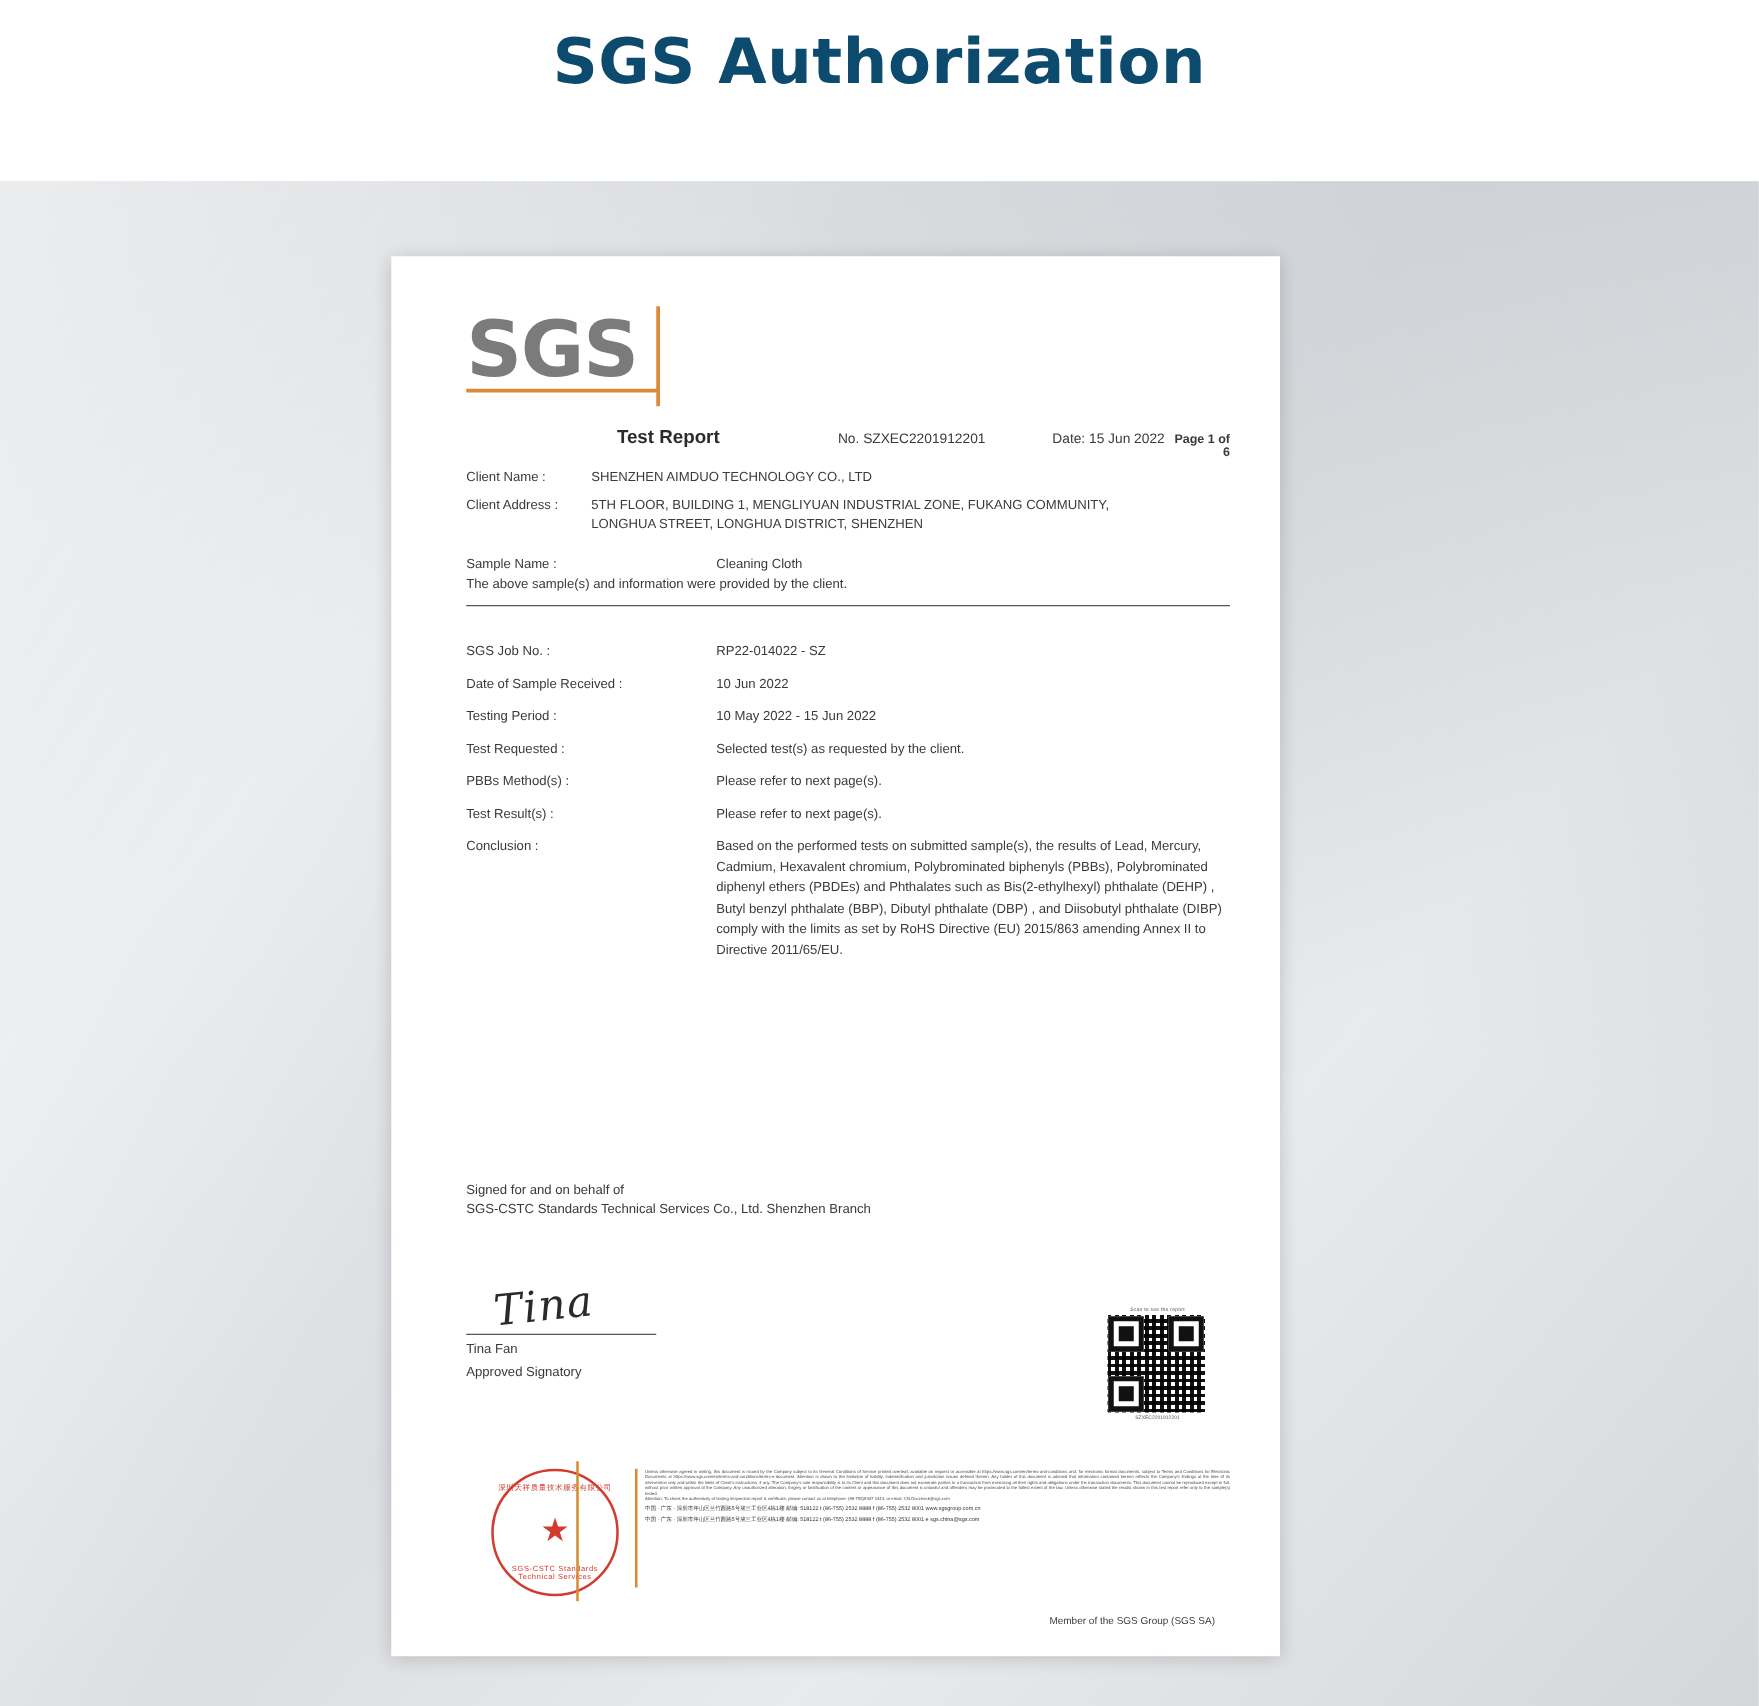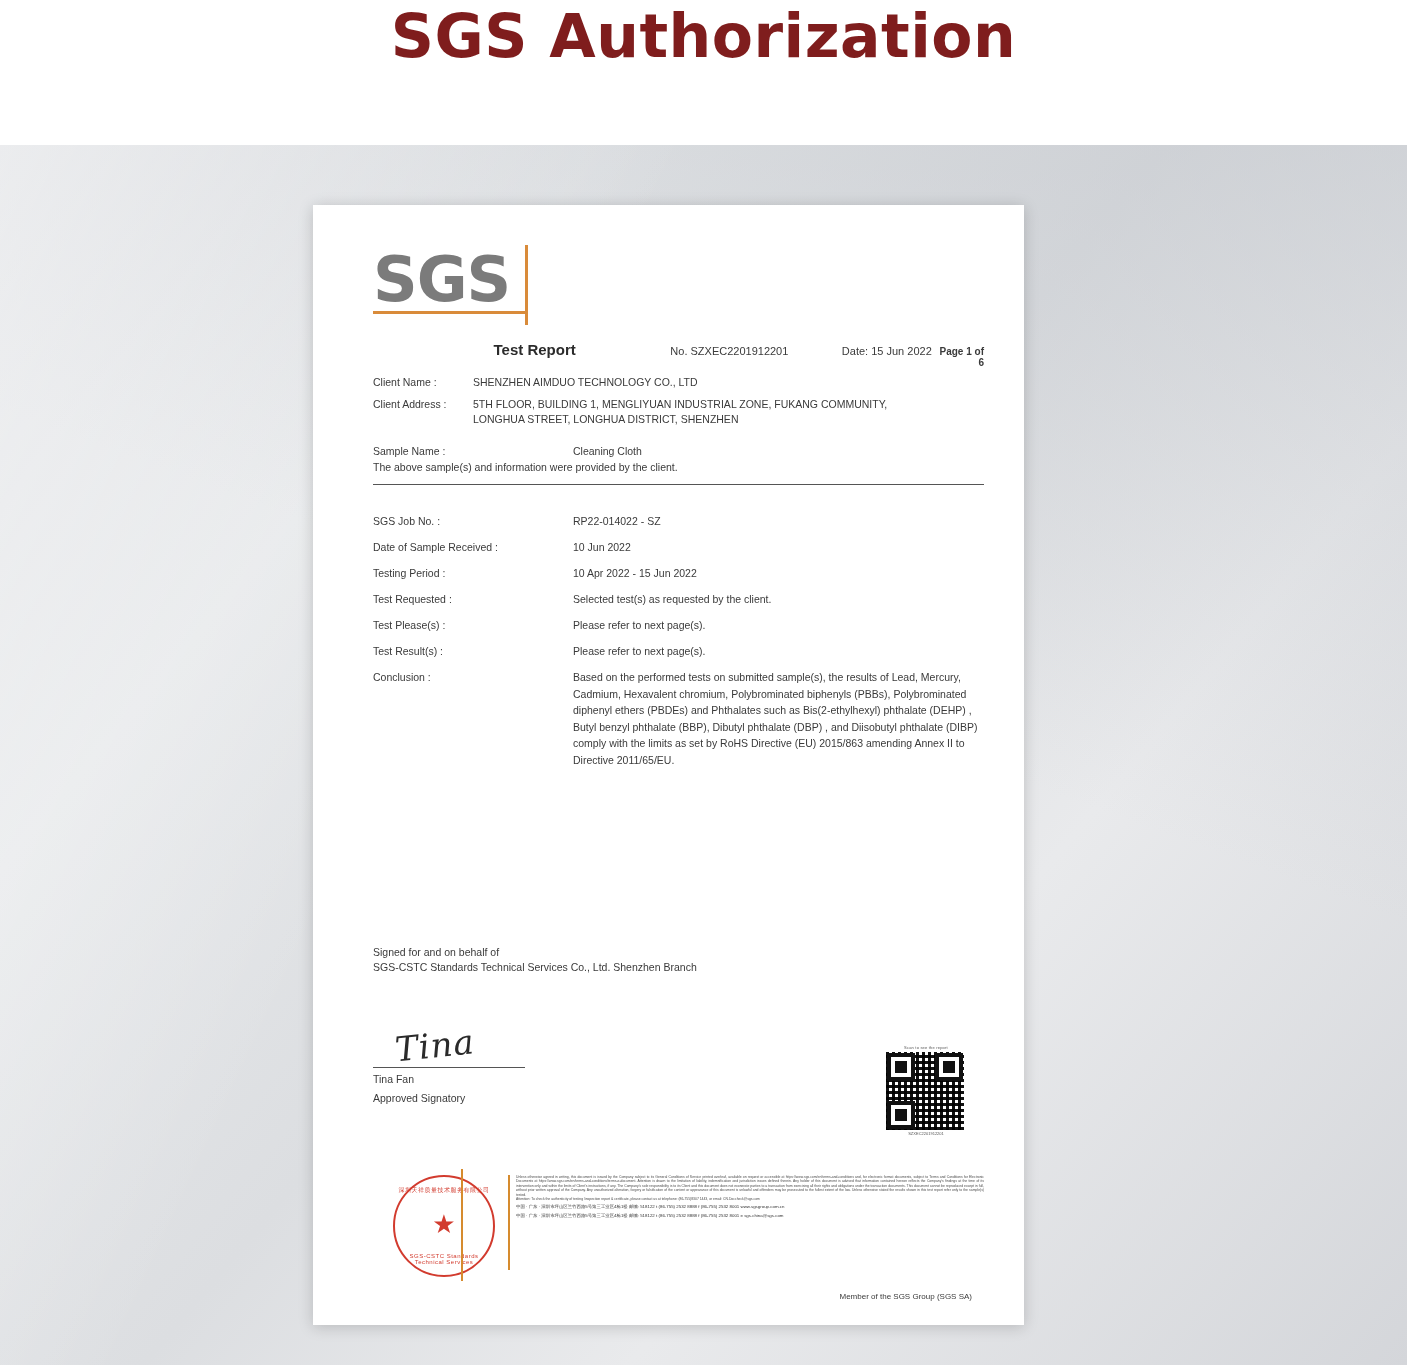--- a/index.html
+++ b/index.html
@@ -8,25 +8,25 @@
     background: #ffffff;
   }
   body {
     width: 1407px;
     height: 1365px;
     font-family: "Liberation Sans", sans-serif;
     overflow: hidden;
   }
   .page-title {
     text-align: center;
-    font-size: 60px;
+    font-size: 50px;
     font-weight: bold;
-    color: #7f1d1d;
+    color: #0c4a6e;
     letter-spacing: 0.5px;
-    padding-top: 1px;
+    padding-top: 20px;
     padding-bottom: 12px;
     font-family: "DejaVu Sans", sans-serif;
   }
   .backdrop {
     position: absolute;
     top: 145px;
     left: 0;
     width: 1407px;
     height: 1220px;
     background: linear-gradient(130deg, #d8dade 0%, #e6e8ea 25%, #dcdee1 48%, #e9eaec 68%, #d4d6da 100%);
@@ -360,28 +360,28 @@
       <div class="det-row">
         <div class="k">SGS Job No. :</div>
         <div class="v">RP22-014022 - SZ</div>
       </div>
       <div class="det-row">
         <div class="k">Date of Sample Received :</div>
         <div class="v">10 Jun 2022</div>
       </div>
       <div class="det-row">
         <div class="k">Testing Period :</div>
-        <div class="v">10 Apr 2022 - 15 Jun 2022</div>
+        <div class="v">10 May 2022 - 15 Jun 2022</div>
       </div>
       <div class="det-row">
         <div class="k">Test Requested :</div>
         <div class="v">Selected test(s) as requested by the client.</div>
       </div>
       <div class="det-row">
-        <div class="k">Test Please(s) :</div>
+        <div class="k">PBBs Method(s) :</div>
         <div class="v">Please refer to next page(s).</div>
       </div>
       <div class="det-row">
         <div class="k">Test Result(s) :</div>
         <div class="v">Please refer to next page(s).</div>
       </div>
 
       <div class="det-row conc">
         <div class="k">Conclusion :</div>
         <div class="v">Based on the performed tests on submitted sample(s), the results of Lead, Mercury, Cadmium, Hexavalent chromium, Polybrominated biphenyls (PBBs), Polybrominated diphenyl ethers (PBDEs) and Phthalates such as Bis(2-ethylhexyl) phthalate (DEHP) , Butyl benzyl phthalate (BBP), Dibutyl phthalate (DBP) , and Diisobutyl phthalate (DIBP) comply with the limits as set by RoHS Directive (EU) 2015/863 amending Annex II to Directive 2011/65/EU.</div>

